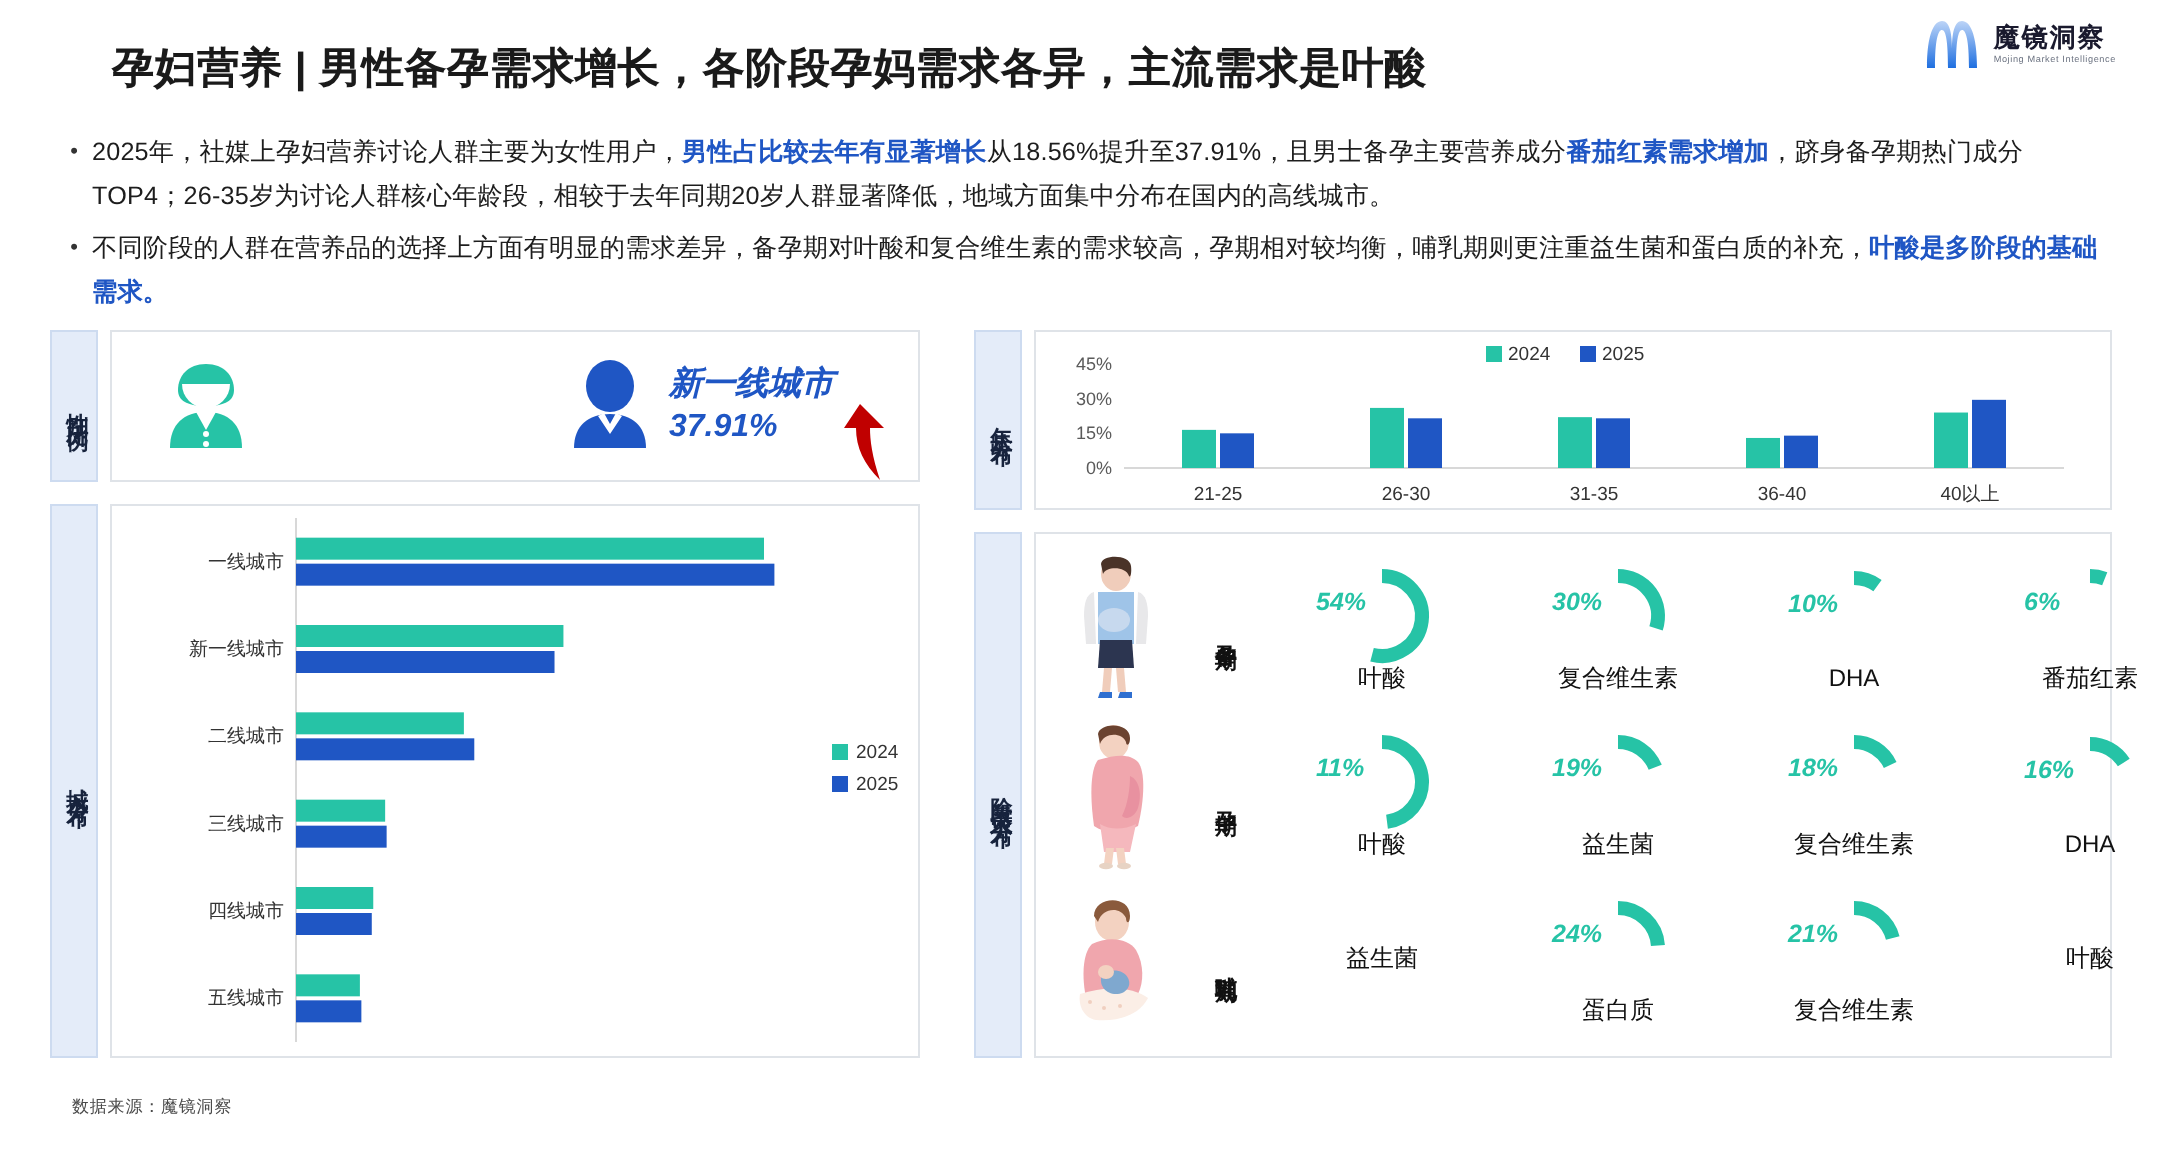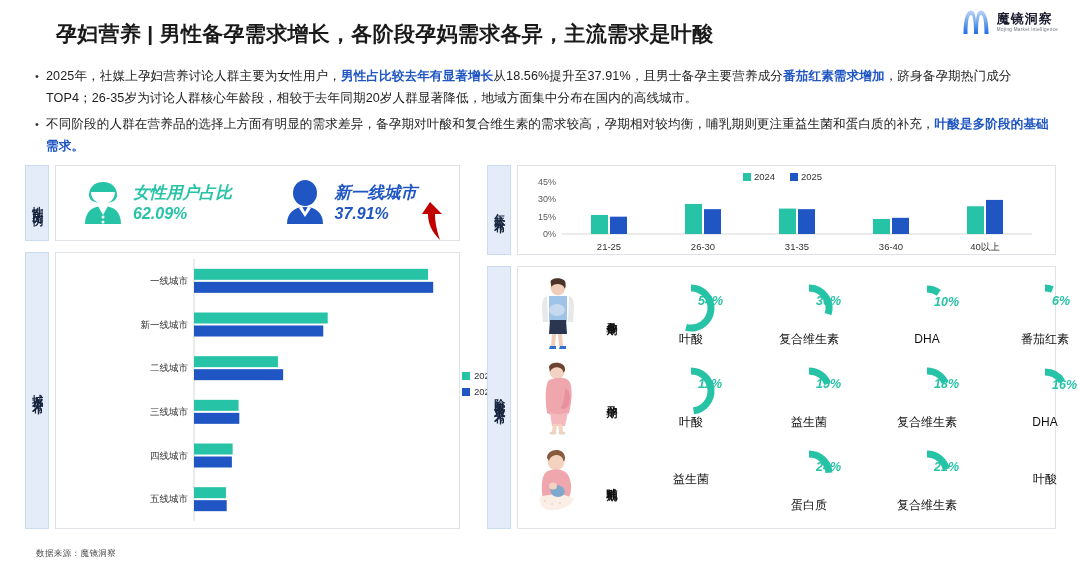--- a/index.html
+++ b/index.html
@@ -60,39 +60,39 @@
   .female .g-name,.female .g-val{color:#26c3a6;}
   .male .g-name,.male .g-val{color:#1f56c4;}
   #red-arrow{position:absolute;left:418px;top:200px;}
 
   
   #age-label{left:487px;top:165px;width:24px;height:90px;}
   #age-panel{left:517px;top:165px;width:539px;height:90px;}
 
   
   #city-label{left:25px;top:252px;width:24px;height:277px;}
-  #city-panel{left:55px;top:252px;width:405px;height:277px;padding-left:46px;}
+  #city-panel{left:55px;top:252px;width:405px;height:277px;}
 
   
   #stage-label{left:487px;top:266px;width:24px;height:263px;}
   #stage-panel{left:517px;top:266px;width:539px;height:263px;}
 
   
   .stage-grid{display:flex;height:100%;box-sizing:border-box;padding:6px 8px 6px 6px;}
   .stage-col-fig{flex:0 0 68px;display:flex;flex-direction:column;}
   .stage-col-name{flex:0 0 40px;display:flex;flex-direction:column;}
   .stage-col-items{flex:1;display:flex;flex-direction:column;}
   .stage-row{flex:1;display:flex;align-items:center;}
   .stage-row-items{flex:1;display:flex;align-items:center;justify-content:space-around;}
   .stage-name{writing-mode:vertical-rl;text-orientation:upright;font-size:11px;
     font-weight:bold;color:#111;letter-spacing:1px;line-height:1.1;margin:auto;}
   .donut-cell{display:flex;flex-direction:column;align-items:center;width:118px;}
   .donut-wrap{position:relative;width:66px;height:52px;display:flex;align-items:center;justify-content:center;}
   .donut-pct{position:absolute;left:0px;top:12px;font-size:12.5px;font-weight:bold;
-    font-style:italic;color:#26c3a6;margin-left:40px;}
+    font-style:italic;color:#26c3a6;}
   .donut-name{font-size:12px;color:#111;margin-top:-3px;}
 
   .fig{margin:auto;}
   .data-source{position:absolute;left:36px;top:548px;font-size:8.5px;color:#4a4a4a;letter-spacing:.4px;}
   svg{display:block;}
   .tick{font-size:9px;fill:#5a5a5a;}
   .catlabel{font-size:9.5px;fill:#333;}
   .legtext{font-size:9.5px;fill:#333;}
 </style>
 </head>
@@ -138,24 +138,20 @@
     <div class="gender-row">
       <div class="g-half female">
         <svg class="g-icon" width="42" height="48" viewBox="0 0 42 48">
           <path d="M21 3 C12 3 7 9 7 16 C7 21 11 24 21 24 C31 24 35 21 35 16 C35 9 30 3 21 3 Z" fill="#26c3a6"></path>
           <path d="M9 13 H33 A12 12 0 0 1 21 25 A12 12 0 0 1 9 13 Z" fill="#ffffff"></path>
           <path d="M21 27 C10 27 3 33 3 45 H39 C39 33 32 27 21 27 Z" fill="#26c3a6"></path>
           <path d="M16 27 L21 36 L26 27 Z" fill="#ffffff"></path>
           <circle cx="21" cy="38" r="1.5" fill="#ffffff"></circle>
           <circle cx="21" cy="43" r="1.5" fill="#ffffff"></circle>
         </svg>
-        <div class="g-txt">
-          <div class="g-name">女性用户占比</div>
-          <div class="g-val">62.09%</div>
-        </div>
       </div>
       <div class="g-half male">
         <svg class="g-icon" width="42" height="48" viewBox="0 0 42 48">
           <ellipse cx="21" cy="14" rx="12" ry="13" fill="#1f56c4"></ellipse>
           <path d="M21 28 C10 28 3 34 3 45 H39 C39 34 32 28 21 28 Z" fill="#1f56c4"></path>
           <path d="M15 29 L21 38 L27 29 L24 27.5 L21 33 L18 27.5 Z" fill="#ffffff"></path>
         </svg>
         <div class="g-txt">
           <div class="g-name">新一线城市</div>
           <div class="g-val">37.91%</div>

